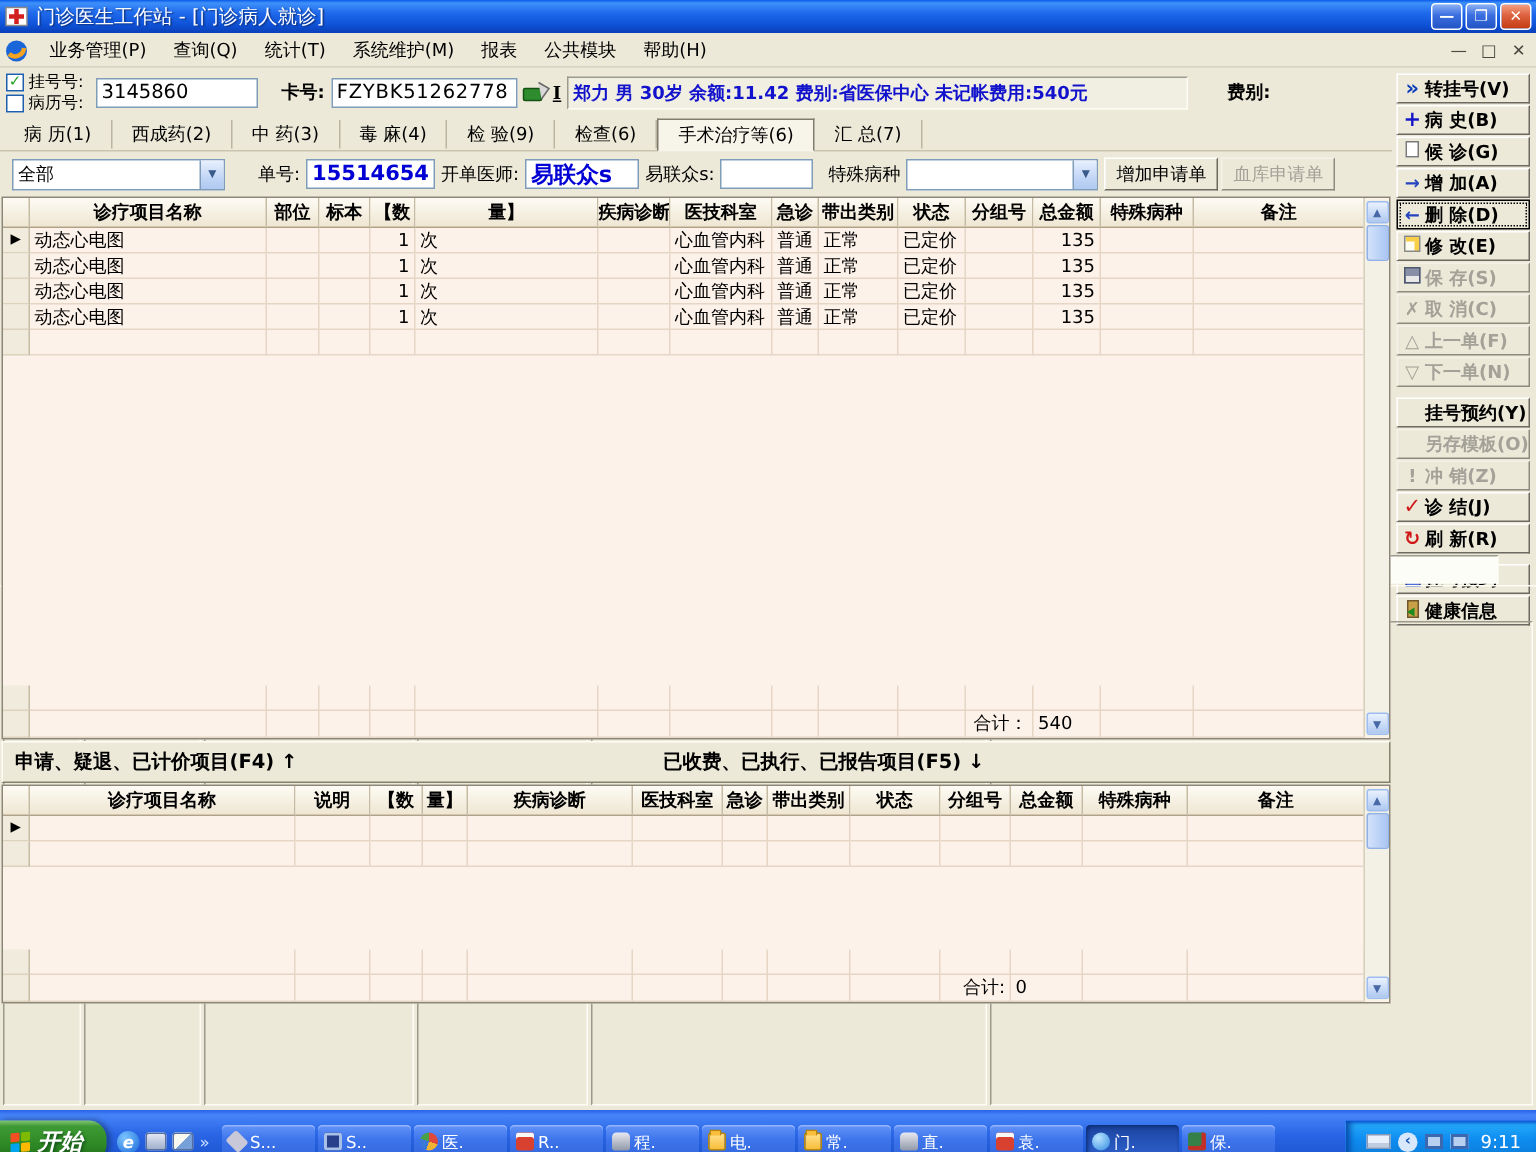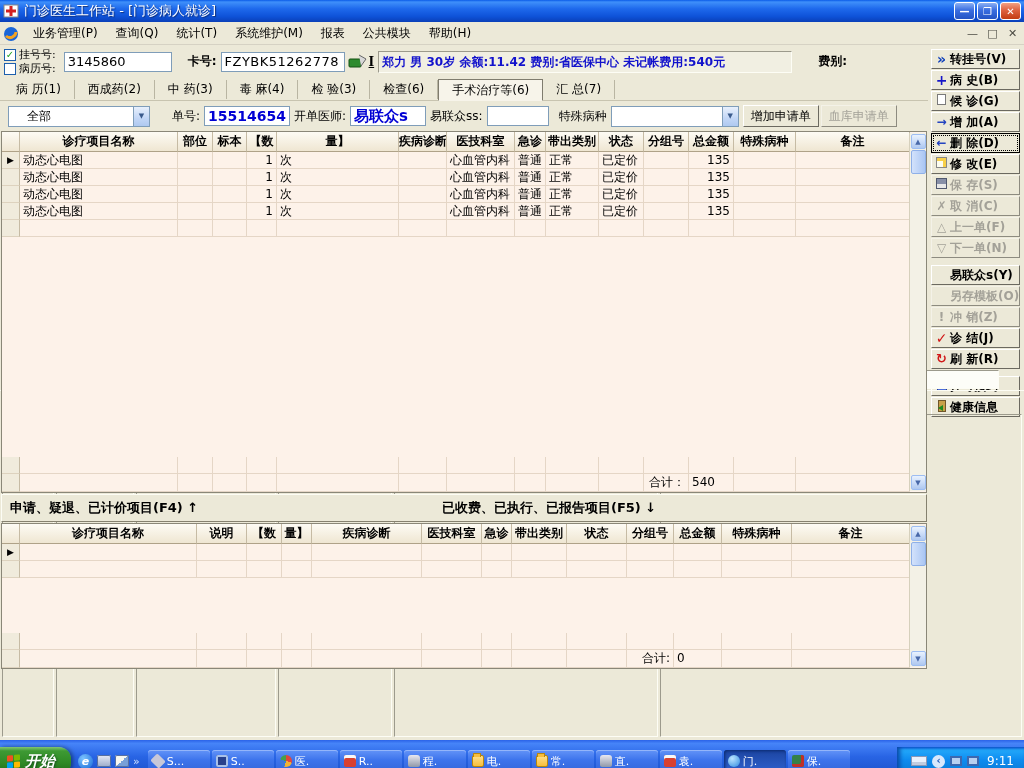--- a/index.html
+++ b/index.html
@@ -30,21 +30,21 @@
 .lbl{white-space:nowrap;margin:0 4px}
 .pinfo{width:414px;height:22px;margin-left:4px;border:1px solid;border-color:#9C9A8C #FDFDF5 #FDFDF5 #9C9A8C;background:#F1EFE2;color:#1212CC;font-weight:bold;line-height:20px;padding:0 3px;overflow:hidden;white-space:nowrap}
 .feelbl{margin-left:26px;font-weight:bold;white-space:nowrap}
 
 .tabsbar{height:23px;flex:0 0 23px;display:flex;align-items:center;padding-left:3px;border-bottom:1px solid #C8C4B0}
 .tab{height:19px;line-height:18px;padding:0 13px;border-right:1px solid #B9B5A2;white-space:nowrap}
 .tab.sel{height:22px;line-height:21px;background:#F7F4EA;border:1px solid #7F7C6E;border-bottom:1px solid #F7F4EA;margin-bottom:-1px}
 
 .filter{height:30px;flex:0 0 30px;display:flex;align-items:center;padding:0 2px 0 8px;white-space:nowrap}
 .combo{display:flex;width:142px;height:21px;border:1px solid #7F9DB9;background:#fff}
-.combo .cval{flex:1;line-height:19px;padding:0 18px;overflow:hidden}
+.combo .cval{flex:1;line-height:19px;padding:0 3px;overflow:hidden}
 .cbtn{width:16px;background:linear-gradient(180deg,#E8F0FC,#C2D6F6 60%,#AFC9F0);border-left:1px solid #7F9DB9;color:#3A5A8C;font-size:7px;display:flex;align-items:center;justify-content:center}
 .bluval{color:#0000D4;font-weight:bold;font-size:14px}
 .btn{height:22px;background:#ECE9D8;border:1px solid;border-color:#FFFFFF #6B6960 #6B6960 #FFFFFF;padding:0 7px;display:inline-flex;align-items:center;white-space:nowrap}
 .btn.dis{color:#A3A198;border-color:#F4F2E8 #8D8B80 #8D8B80 #F4F2E8}
 
 .tbl{position:relative;margin:0 1px;border:1px solid #8A8778;background:#FDF2E9;display:flex;flex-direction:column;overflow:hidden}
 #table1{height:362px;flex:0 0 362px}
 #table2{height:146px;flex:0 0 146px}
 .t-head{display:flex;height:20px;flex:0 0 20px}
 .t-hc,.t-selh{flex:0 0 auto;background:linear-gradient(180deg,#FDFBF4,#EFE6D2);border-right:1px solid #C6BBA4;border-bottom:1px solid #AFA288;font-weight:bold;text-align:center;overflow:hidden;white-space:nowrap;line-height:19px}
@@ -180,36 +180,36 @@
         <span style="text-decoration:underline;font-weight:bold;font-family:'DejaVu Serif','Liberation Serif',serif">I</span>
         <span class="pinfo">郑力 男 30岁 余额:11.42 费别:省医保中心 未记帐费用:540元</span>
         <span class="feelbl">费别:</span>
       </div>
 
       <div class="tabsbar" id="tabs">
           <div class="tab">病 历(1)</div>
           <div class="tab">西成药(2)</div>
           <div class="tab">中 药(3)</div>
           <div class="tab">毒 麻(4)</div>
-          <div class="tab">检 验(3)</div>
+          <div class="tab">检 验(9)</div>
           <div class="tab">检查(6)</div>
           <div class="tab sel">手术治疗等(6)</div>
           <div class="tab">汇 总(7)</div>
         </div>
 
       <div class="filter">
         <span class="combo">
           <span class="cval">全部</span>
           <span class="cbtn">▼</span>
         </span>
         <span class="lbl" style="margin-left:22px">单号:</span>
         <span class="fld bluval" style="width:86px">15514654</span>
         <span class="lbl">开单医师:</span>
         <span class="fld bluval" style="width:76px;font-size:15px">易联众s</span>
-        <span class="lbl">易联众ss:</span>
+        <span class="lbl">易联众s:</span>
         <span class="fld" style="width:62px"></span>
         <span class="lbl" style="margin-left:10px">特殊病种</span>
         <span class="combo" style="width:128px">
           <span class="cval"></span>
           <span class="cbtn">▼</span>
         </span>
         <span class="btn" style="margin-left:4px">增加申请单</span>
         <span class="btn dis" style="margin-left:2px">血库申请单</span>
       </div>
 
@@ -499,21 +499,21 @@
           <span class="ic"><b style="color:#999">△</b></span>
           <span class="lb">上一单(F)</span>
         </div>
         <div class="sbtn dis">
           <span class="ic"><b style="color:#999">▽</b></span>
           <span class="lb">下一单(N)</span>
         </div>
         <div class="sgap"></div>
         <div class="sbtn">
           <span class="ic"></span>
-          <span class="lb">易联众s(Y)</span>
+          <span class="lb">挂号预约(Y)</span>
         </div>
         <div class="sbtn dis">
           <span class="ic"></span>
           <span class="lb">另存模板(O)</span>
         </div>
         <div class="sbtn dis">
           <span class="ic"><b style="color:#999">!</b></span>
           <span class="lb">冲  销(Z)</span>
         </div>
         <div class="sbtn">

